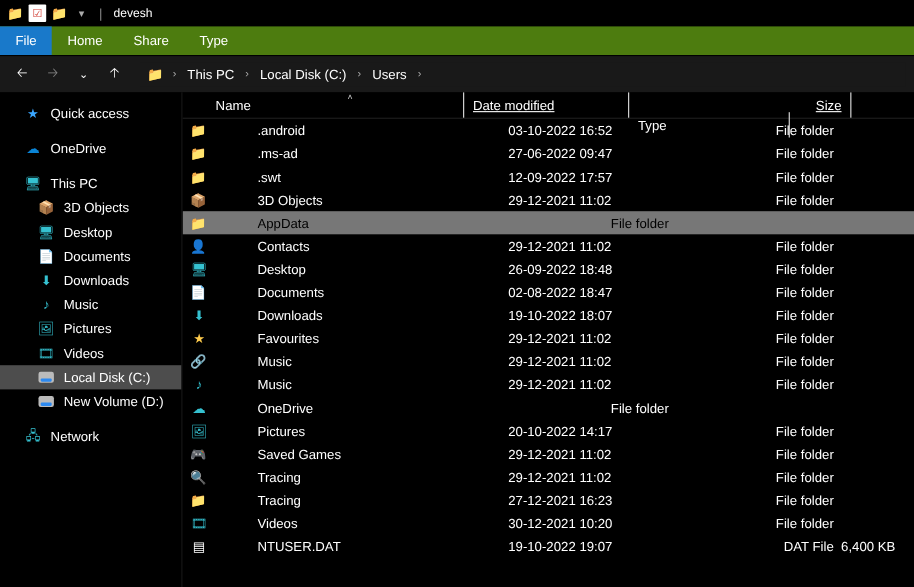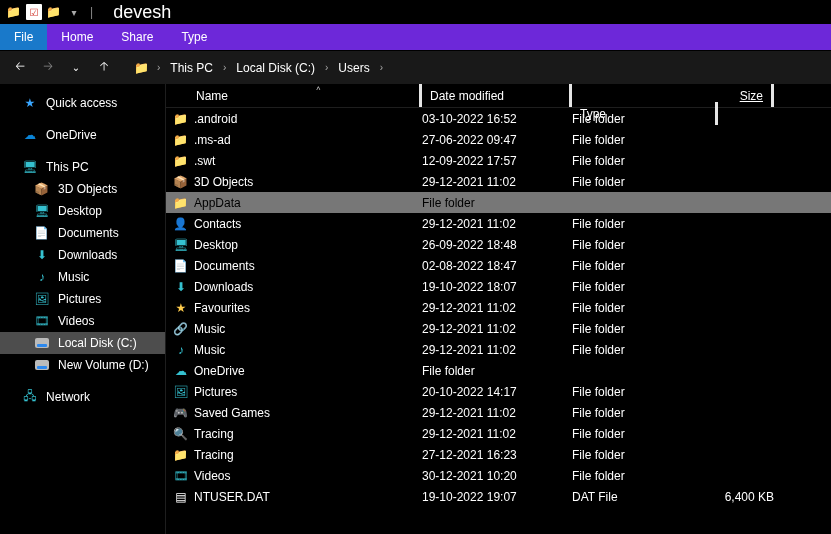--- a/index.html
+++ b/index.html
@@ -8,24 +8,24 @@
     background: #000; color: #fff;
     font-family: "Segoe UI", Tahoma, sans-serif;
     font-size: 12px;
     overflow: hidden;
   }
   .titlebar {
     height: 24px; display: flex; align-items: center;
     background: #000; padding-left: 6px; gap: 4px;
   }
   .tb-icon { width: 16px; height: 16px; display: inline-flex; align-items: center; justify-content: center; }
-  .titlebar .title { margin-left: 12px; font-size: 18px; }
+  .titlebar .title { margin-left: 2px; font-size: 11px; }
   .menubar {
     height: 26px; display: flex; align-items: stretch;
-    background: #6d28d9;
+    background: #4d7c0f;
   }
   .menuitem {
     display: flex; align-items: center;
     padding: 0 14px; font-size: 12px; color: #fff;
   }
   .menuitem.file { background: #1979ca; }
   .navbar {
     height: 34px; display: flex; align-items: center;
     background: #191919; padding: 0 8px; gap: 4px;
     border-top: 1px solid #000;
@@ -58,36 +58,36 @@
   .group-gap { height: 10px; }
   .listpane {
     flex: 1; background: #000; display: flex; flex-direction: column;
   }
   .colhead {
     display: flex; height: 24px; align-items: center;
     font-size: 12px; color: #fff;
     border-bottom: 1px solid #1e1e1e;
     position: relative;
   }
-  .colhead .col { padding: 0 8px; border-right: 3px solid #e5e5e5; height: 100%; display: flex; align-items: center; }
+  .colhead .col { padding: 0 8px; border-right: 1px solid #e5e5e5; height: 100%; display: flex; align-items: center; }
   .col-name { width: 256px; padding-left: 30px !important; }
-  .col-date { width: 150px; }
+  .col-date { width: 150px; text-decoration: underline; }
   .col-type { width: 146px; margin-top: 36px; }
   .col-size { width: 56px; text-align: left; justify-content: flex-end; text-decoration: underline; }
   .sort-arrow { position: absolute; left: 150px; top: 0; font-size: 8px; color: #ccc; }
   .rows { flex: 1; overflow: hidden; }
   .row {
     display: flex; height: 21px; align-items: center; font-size: 12px;
     padding-left: 6px;
   }
   .row.selected { background: #777777; color: #000; }
   .row .ricon { width: 18px; display: inline-flex; justify-content: center; margin-right: 4px; }
-  .row .c-name { width: 228px; white-space: nowrap; overflow: hidden; }
+  .row .c-name { width: 228px; white-space: nowrap; overflow: hidden; margin-left: 40px; }
   .row .c-date { width: 150px; }
-  .row .c-type { width: 146px; }
+  .row .c-type { width: 146px; text-align: right; }
   .row .c-size { width: 56px; text-align: right; }
   
   .fold { color: #ffd564; }
   .star { color: #ffcc4d; }
   .teal { color: #35c1d0; }
   .disk { width: 14px; height: 10px; background: #bbb; border-radius: 2px; display: inline-block; position: relative; }
   .disk::after { content: ""; position: absolute; left: 2px; right: 2px; bottom: 1px; height: 3px; background: #2d89ef; border-radius: 1px; }
 </style>
 </head>
 <body>

